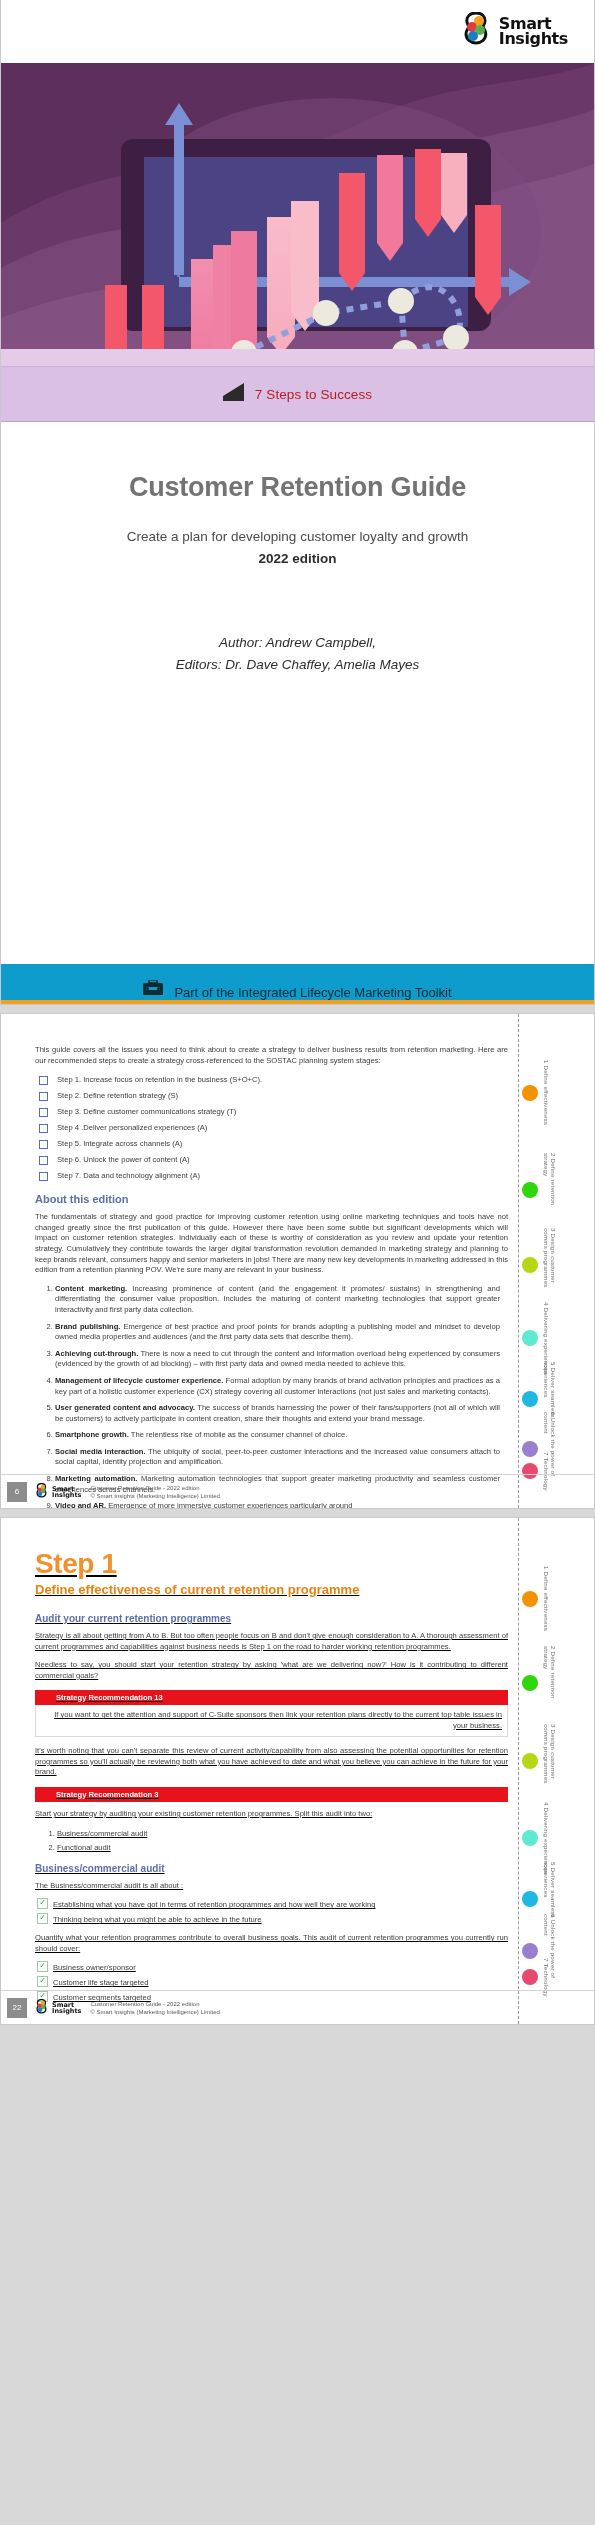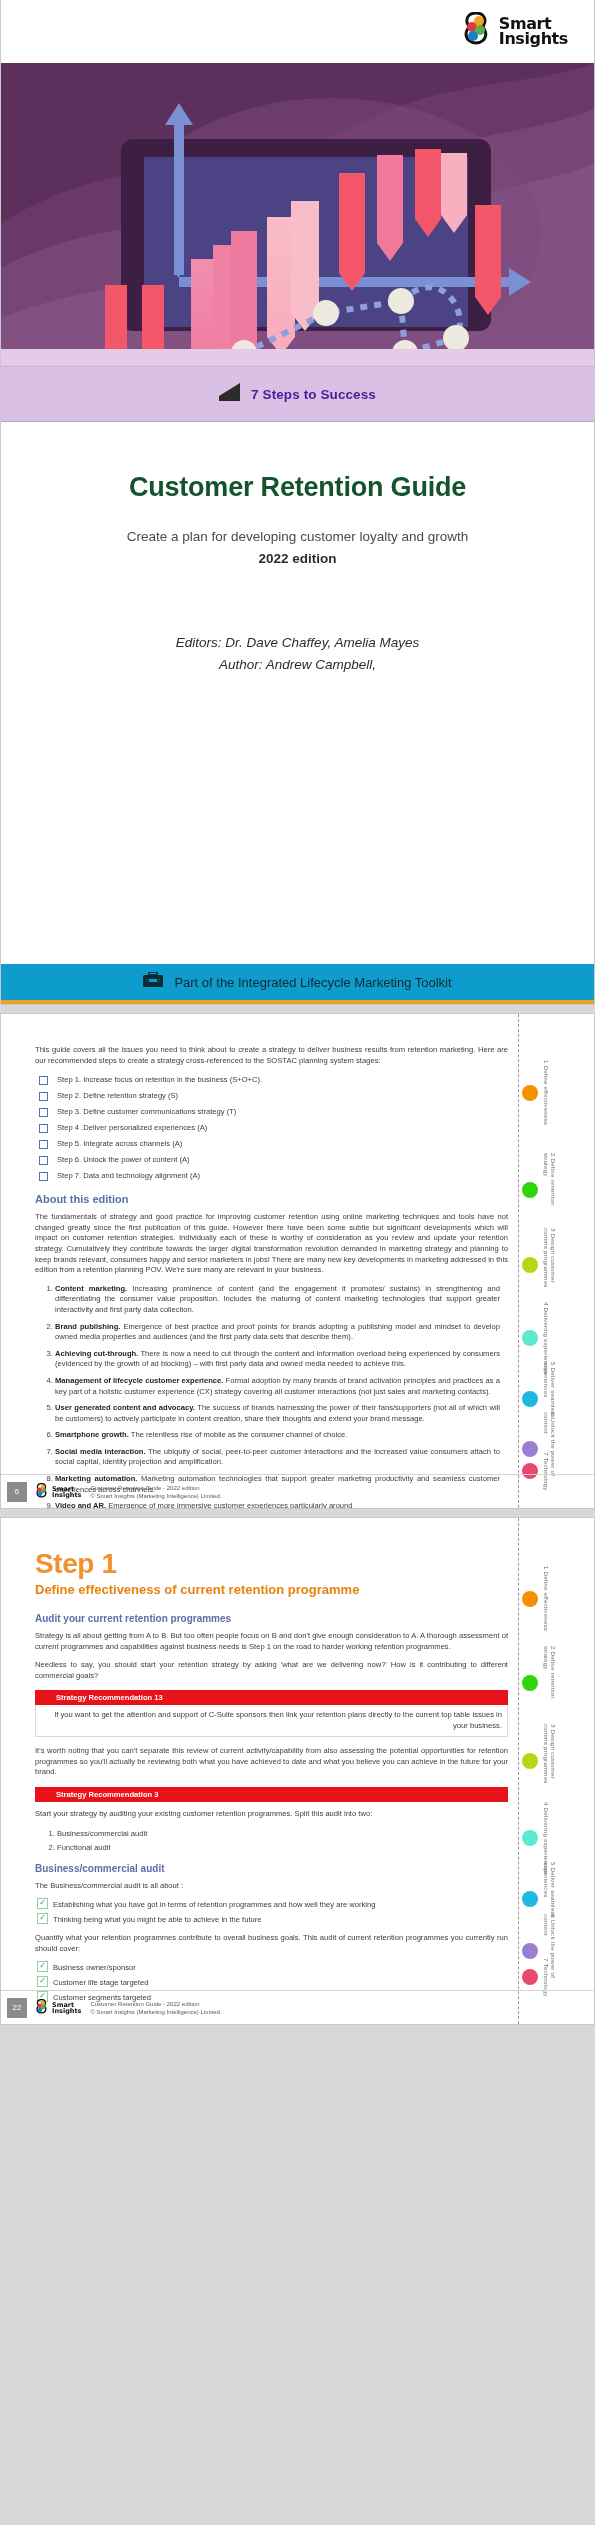--- a/index.html
+++ b/index.html
@@ -26,31 +26,31 @@
 
   .hero { position:relative; height:303px; overflow:hidden; background:#5d2f5c; }
   .hero svg { position:absolute; left:0; top:0; }
 
   .steps-banner {
     height:56px; background:#d9c0e4; display:flex; align-items:center;
     justify-content:center; gap:10px; border-top:1px solid #cdb0da;
     border-bottom:1px solid #bba0c8;
   }
   .steps-banner .stair { display:block; }
-  .steps-banner .lbl { font-size:13.5px; color:#4c1d95; letter-spacing:.1px;font-weight:bold;}
+  .steps-banner .lbl { font-size:13.5px; color:#b91c1c; letter-spacing:.1px;}
 
   .cover-title-wrap { padding-top:50px; text-align:center; }
-  h1.cover-title { font-size:27px; font-weight:bold; color:#14532d; letter-spacing:-.2px;}
+  h1.cover-title { font-size:27px; font-weight:bold; color:#737373; letter-spacing:-.2px;}
   .cover-sub { margin-top:26px; font-size:13.5px; color:#4a4a4a;}
   .cover-edition { margin-top:7px; font-size:13.5px; color:#2d2d2d; font-weight:600;}
   .cover-credits { margin-top:66px; text-align:center; font-style:italic; font-size:13.5px; color:#2d2d2d; line-height:22px;}
 
   .toolkit-bar {
     position:absolute; left:0; right:0; bottom:0;
-    height:40px; background:#0e9ccc; display:flex; align-items:center;
+    height:40px; background:#0e9ccc; display:flex; align-items:flex-end;
     justify-content:center; gap:11px; border-bottom:4px solid #f0a020;
   }
   .toolkit-bar .lbl { font-size:13px; color:#0c2b33; }
 
   
   .content-page { border:1px solid #c9c9c9; position:relative; }
   .page-gap { height:8px; background:#d8d8d8; }
 
   .tabstrip {
     position:absolute; right:0; top:0; bottom:0; width:76px;
@@ -203,22 +203,22 @@
     <span class="lbl">7 Steps to Success</span>
   </div>
 
   <div class="cover-title-wrap">
     <h1 class="cover-title">Customer Retention Guide</h1>
     <div class="cover-sub">Create a plan for developing customer loyalty and growth</div>
     <div class="cover-edition">2022 edition</div>
   </div>
 
   <div class="cover-credits">
+    <div>Author: Andrew Campbell,</div>
     <div>Editors: Dr. Dave Chaffey, Amelia Mayes</div>
-    <div>Author: Andrew Campbell,</div>
   </div>
 
   <div class="toolkit-bar">
     <span>
       <svg width="20" height="16" viewBox="0 0 20 16">
         <rect x="6" y="0" width="8" height="3" fill="none" stroke="#0c2b33" stroke-width="1.6"></rect>
         <rect x="0" y="3" width="20" height="12" rx="1.5" fill="#0c2b33"></rect>
         <rect x="3" y="7" width="14" height="3" fill="#0e9ccc"></rect>
         <circle cx="4.5" cy="8.5" r="1.6" fill="#0c2b33"></circle>
         <circle cx="15.5" cy="8.5" r="1.6" fill="#0c2b33"></circle>
@@ -341,21 +341,21 @@
     <div class="tab" style="top:396px;">
       <span class="dot" style="background:#9a7fd1;"></span>
       <span class="tlabel">6 Unlock the power of content</span>
     </div>
     <div class="tab" style="top:440px;">
       <span class="dot" style="background:#e84a6f;"></span>
       <span class="tlabel">7 Technology</span>
     </div>
   </div>
 
-  <div class="body-col" style="padding-top:30px;">
+  <div class="body-col" style="padding-top:30px;text-decoration:underline;">
     <div class="step-num">Step 1</div>
     <div class="step-title">Define effectiveness of current retention programme</div>
 
     <div class="sec-head">Audit your current retention programmes</div>
     <p class="para">Strategy is all about getting from A to B. But too often people focus on B and don't give enough consideration to A. A thorough assessment of current programmes and capabilities against business needs is Step 1 on the road to harder working retention programmes.</p>
     <p class="para">Needless to say, you should start your retention strategy by asking 'what are we delivering now?' How is it contributing to different commercial goals?</p>
 
     <div class="rec-bar">Strategy Recommendation 13</div>
     <div class="rec-body">If you want to get the attention and support of C-Suite sponsors then link your retention plans directly to the current top table issues in your business.</div>
 

